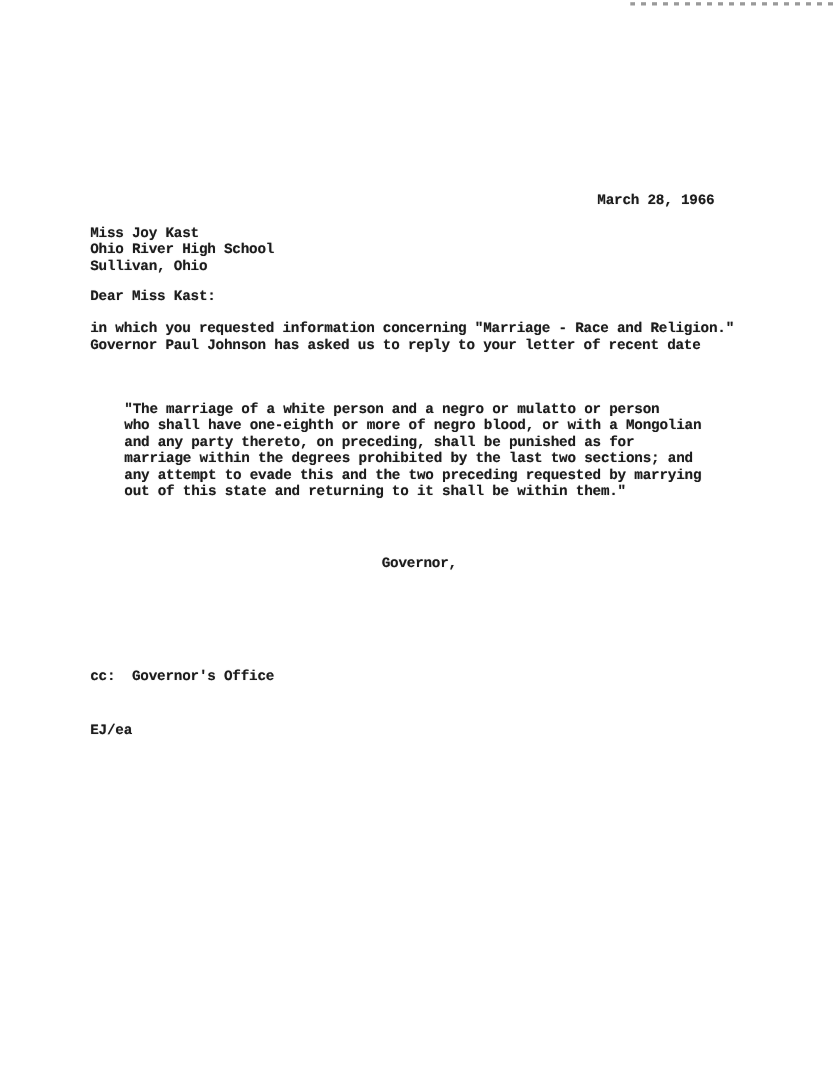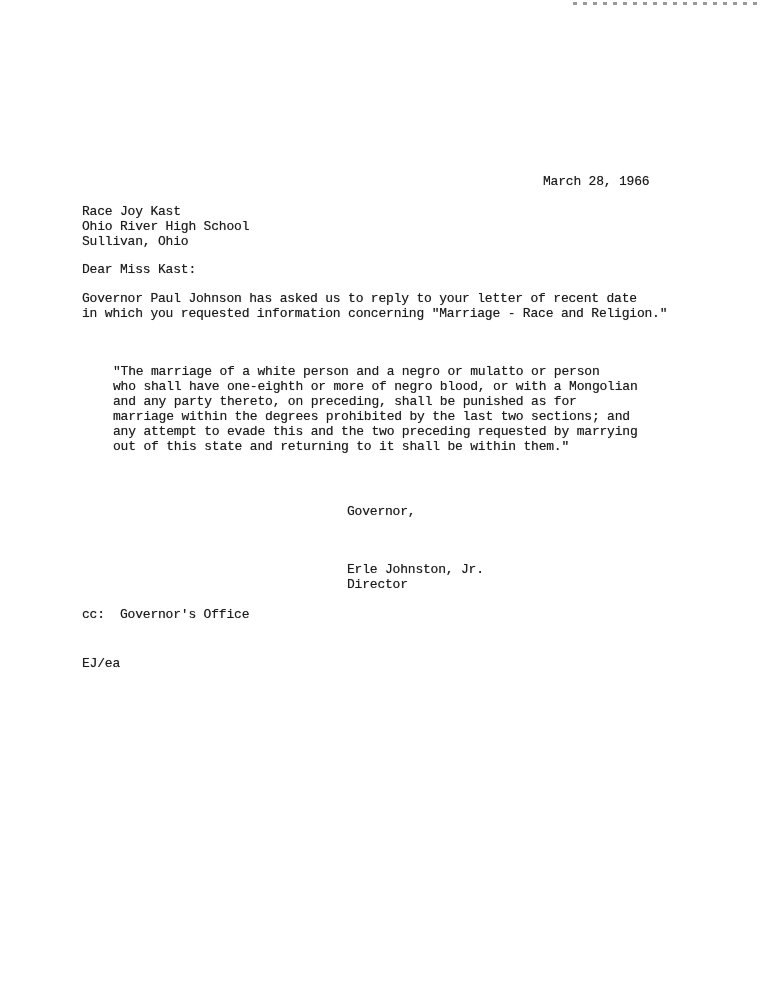--- a/index.html
+++ b/index.html
@@ -5,21 +5,21 @@
   * { margin: 0; padding: 0; box-sizing: border-box; }
   html, body { background: #ffffff; }
   .page {
     position: relative;
     width: 763px;
     height: 701px;
     background: #ffffff;
     overflow: hidden;
     font-family: "Liberation Mono", "DejaVu Sans Mono", monospace;
     font-size: 13px;
-    font-weight: 400;
+    font-weight: 700;
     color: #1c1c1c;
     -webkit-font-smoothing: antialiased;
   }
   .line {
     white-space: pre;
     line-height: 15px;
     text-shadow: 0 0 0.7px rgba(20,20,20,0.55);
     letter-spacing: -0.2px;
   }
   .abs { position: absolute; }
@@ -45,46 +45,42 @@
 </head>
 <body>
 
 <div class="page">
 
   <div class="perforation"></div>
 
   <div class="abs date-block line">March 28, 1966</div>
 
   <div class="abs recipient">
-    <div class="line">Race Joy Kast</div>
+    <div class="line">Miss Joy Kast</div>
     <div class="line">Ohio River High School</div>
     <div class="line">Sullivan, Ohio</div>
   </div>
 
   <div class="abs salutation line">Dear Miss Kast:</div>
 
   <div class="abs para1">
+    <div class="line">in which you requested information concerning "Marriage - Race and Religion."</div>
     <div class="line">Governor Paul Johnson has asked us to reply to your letter of recent date</div>
-    <div class="line">in which you requested information concerning "Marriage - Race and Religion."</div>
   </div>
 
 
   <div class="abs quote-block">
     <div class="line">"The marriage of a white person and a negro or mulatto or person</div>
     <div class="line">who shall have one-eighth or more of negro blood, or with a Mongolian</div>
     <div class="line">and any party thereto, on preceding, shall be punished as for</div>
     <div class="line">marriage within the degrees prohibited by the last two sections; and</div>
     <div class="line">any attempt to evade this and the two preceding requested by marrying</div>
     <div class="line">out of this state and returning to it shall be within them."</div>
   </div>
 
   <div class="abs closing line">Governor,</div>
 
-  <div class="abs signature">
-    <div class="line">Erle Johnston, Jr.</div>
-    <div class="line">Director</div>
-  </div>
 
   <div class="abs cc-line line">cc:  Governor's Office</div>
 
   <div class="abs initials line">EJ/ea</div>
 
 </div>
 
 </body></html>

